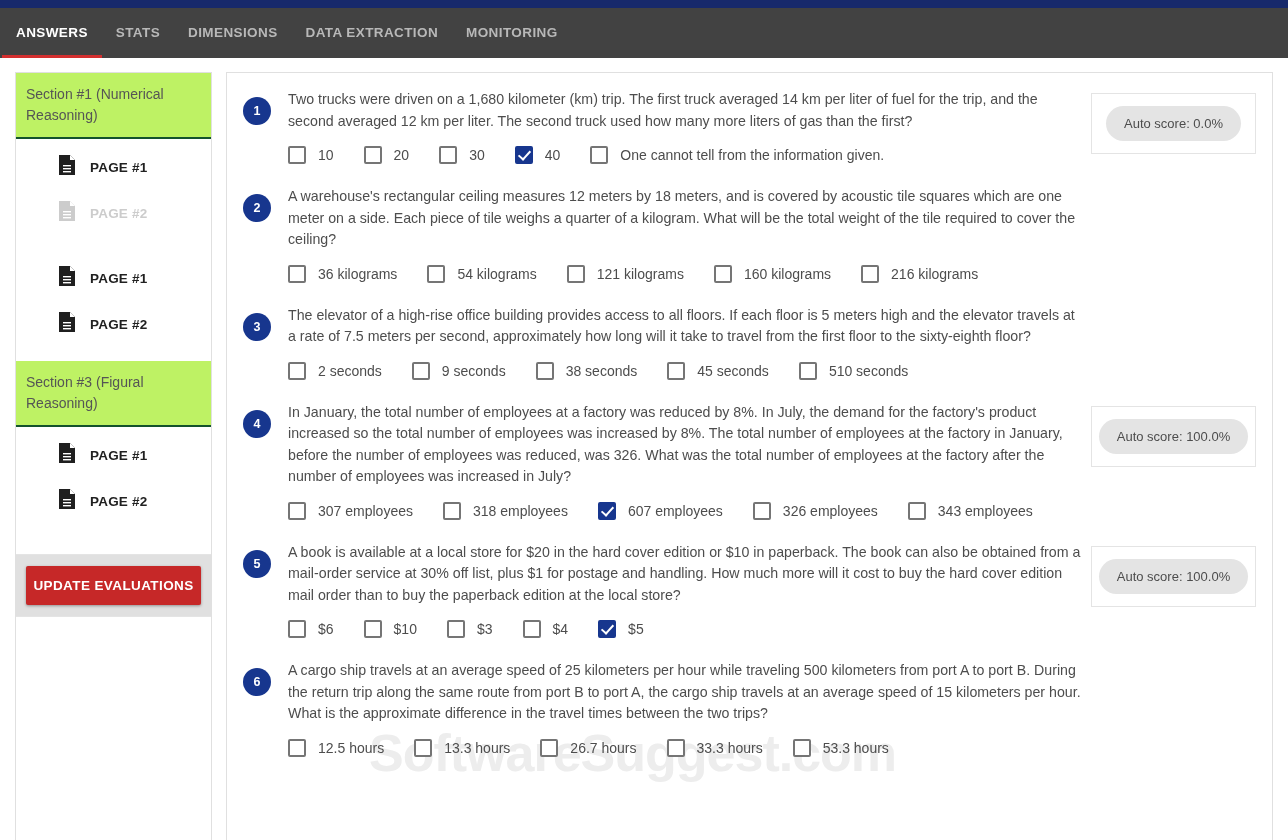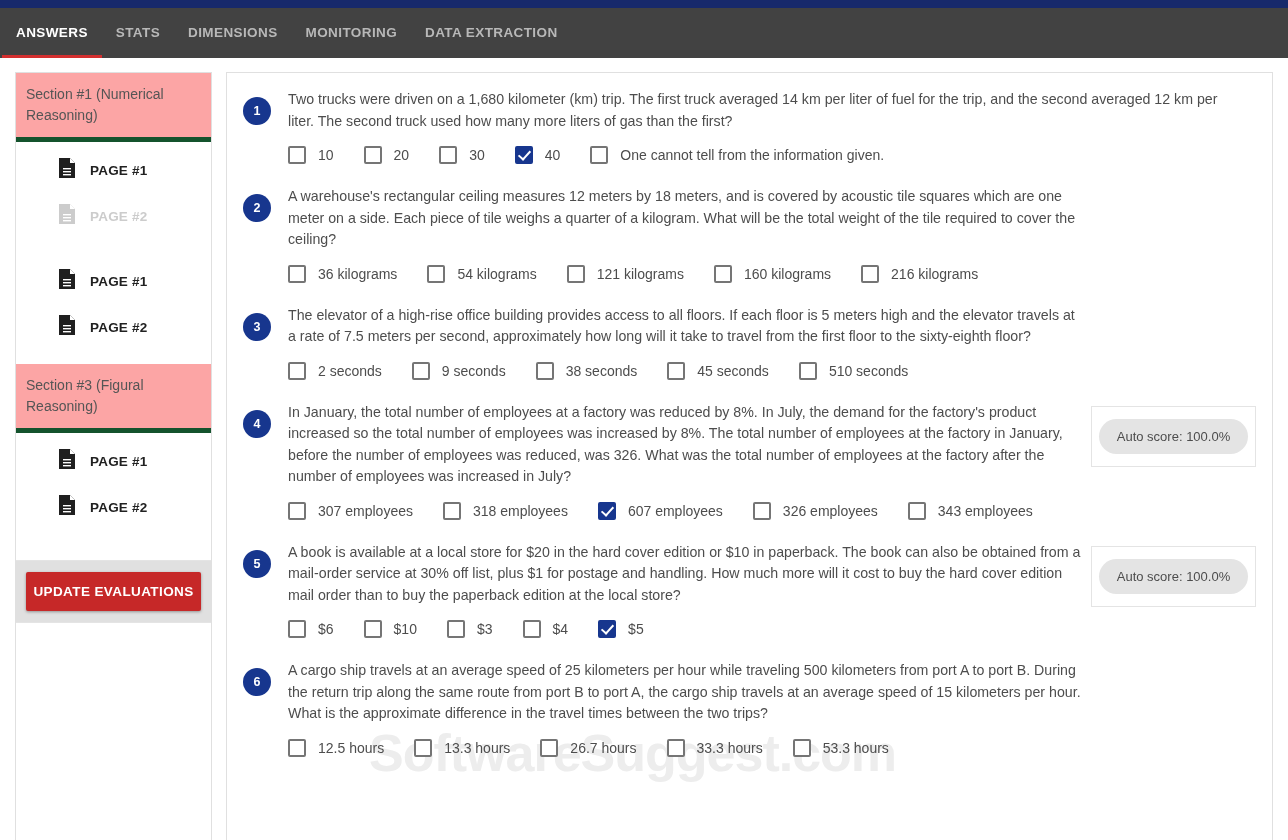--- a/index.html
+++ b/index.html
@@ -54,26 +54,26 @@
   
   .sidebar {
     width: 197px;
     flex: 0 0 197px;
     background: #ffffff;
     border: 1px solid #e0e0e0;
     height: 778px;
     overflow: hidden;
   }
   .section-head {
-    background: #fca5a5;
+    background: #bef264;
     color: #555555;
     font-size: 14px;
     line-height: 21px;
     padding: 11px 12px 11px 10px;
-    border-bottom: 5px solid #14532d;
+    border-bottom: 2px solid #14532d;
   }
   .page-item {
     display: flex;
     align-items: center;
     gap: 14px;
     padding: 10px 10px 10px 42px;
     cursor: pointer;
     background: #fff;
   }
   .page-item .doc-icon { flex: 0 0 18px; }
@@ -225,22 +225,22 @@
 </style>
 </head>
 <body>
 
 <div class="brand-strip"></div>
 
 <div class="navbar" id="navbar">
     <div class="nav-tab active">ANSWERS</div>
     <div class="nav-tab">STATS</div>
     <div class="nav-tab">DIMENSIONS</div>
+    <div class="nav-tab">DATA EXTRACTION</div>
     <div class="nav-tab">MONITORING</div>
-    <div class="nav-tab">DATA EXTRACTION</div>
   </div>
 
 <div class="page">
 
   <div class="sidebar" id="sidebar">
       <div class="section-head">Section #1 (Numerical Reasoning)</div>
       <div class="page-group">
         <div class="page-item">
           <span class="doc-icon"><svg width="18" height="22" viewBox="0 0 18 22">
               <path d="M1 1 h11 l5 5 v15 h-16 z" fill="#1f1f1f"></path>
@@ -336,20 +336,23 @@
               <label class="opt">
                 <span class="cbx checked"></span>
                 <span class="opt-label">40</span>
               </label>
               <label class="opt">
                 <span class="cbx"></span>
                 <span class="opt-label">One cannot tell from the information given.</span>
               </label>
             </div>
           </div>
+          <div class="score-box">
+            <span class="score-pill">Auto score: 0.0%</span>
+          </div>
         </div>
         <div class="question">
           <div class="q-badge">2</div>
           <div class="q-body">
             <div class="q-text">A warehouse's rectangular ceiling measures 12 meters by 18 meters, and is covered by acoustic tile squares which are one meter on a side. Each piece of tile weighs a quarter of a kilogram. What will be the total weight of the tile required to cover the ceiling?</div>
             <div class="q-options">
               <label class="opt">
                 <span class="cbx"></span>
                 <span class="opt-label">36 kilograms</span>
               </label>

